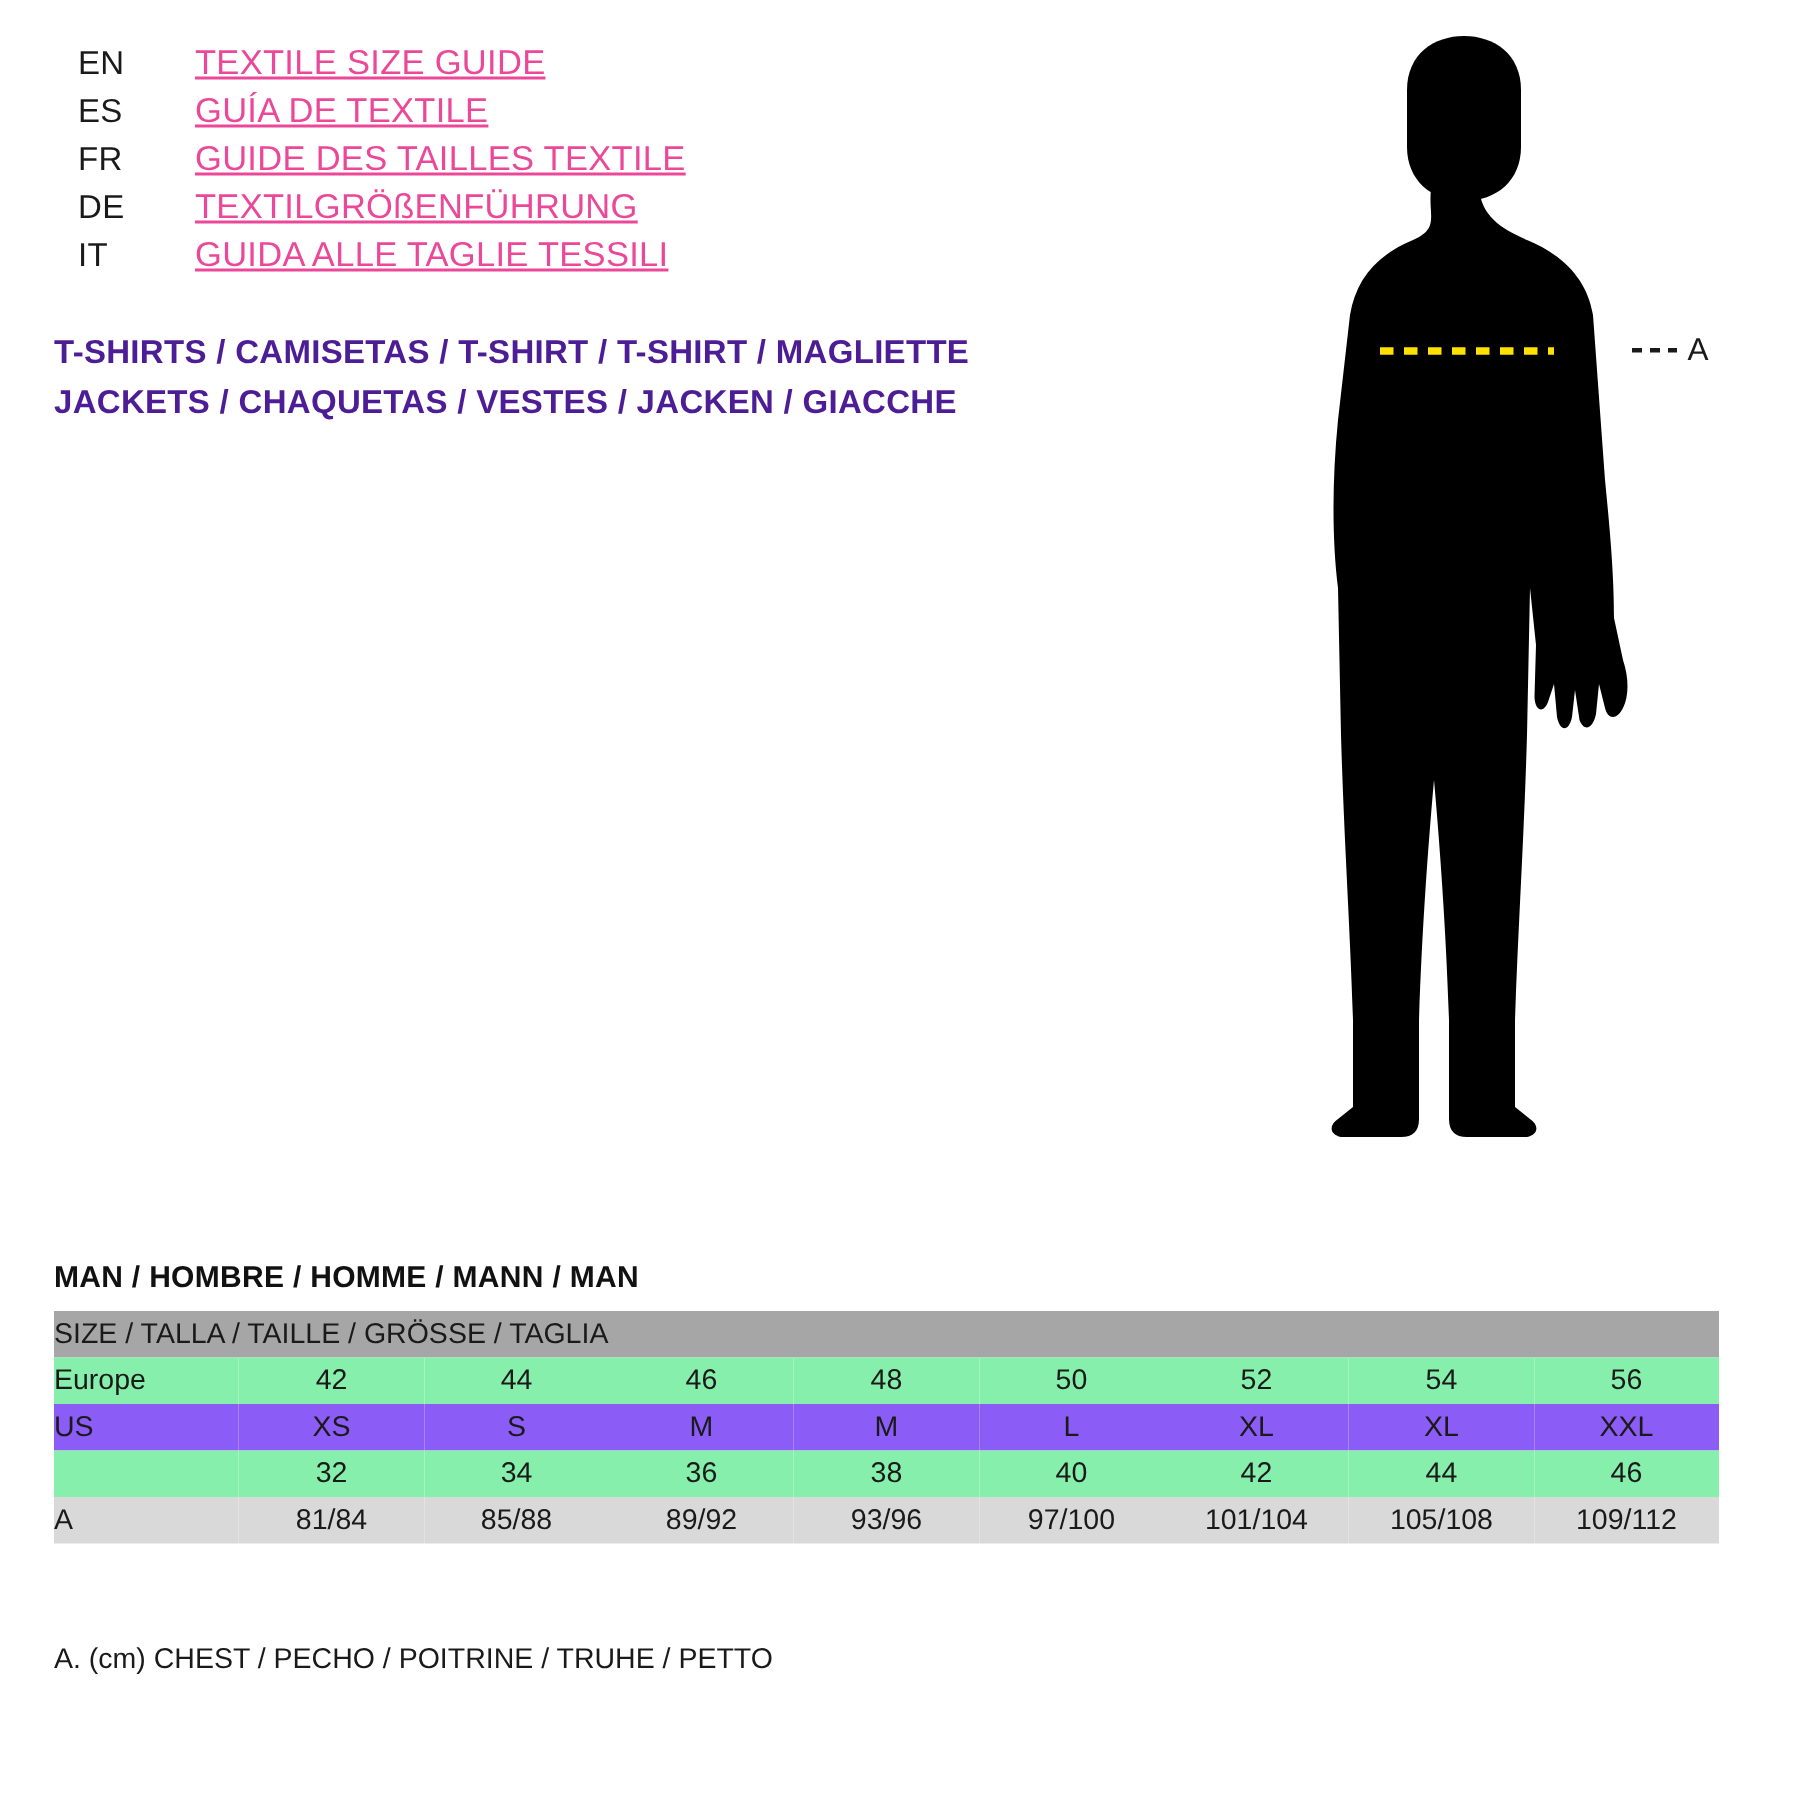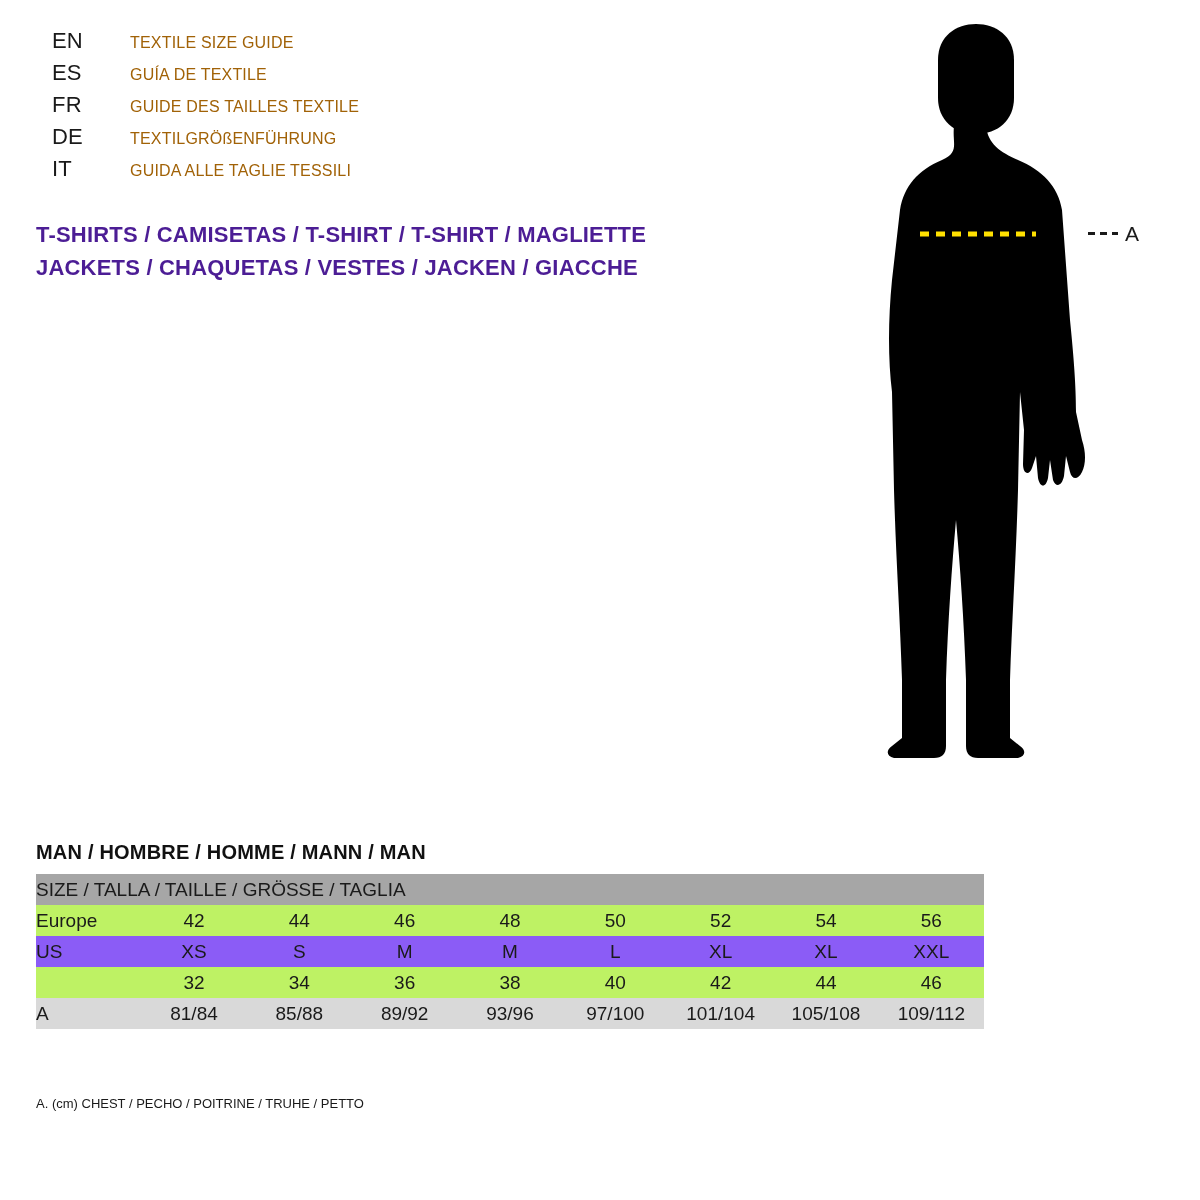--- a/index.html
+++ b/index.html
@@ -36,22 +36,23 @@
     letter-spacing: 0.2px;
     margin-left: 16px;
   }
   .lang-code {
     width: 78px;
     flex: 0 0 78px;
     font-size: 22px;
     color: #1a1a1a;
   }
   .lang-text {
-    font-size: 16px;
-    color: #a16207;
+    font-size: 23px;
+    color: #ec4899;
+    text-decoration: underline;
   }
 
   .category-block {
     position: absolute;
     left: 36px;
     top: 218px;
     width: 760px;
   }
   .category-line {
     font-size: 22px;
@@ -98,57 +99,57 @@
   }
   .table-title {
     font-size: 20px;
     font-weight: bold;
     letter-spacing: 0.2px;
     margin-bottom: 10px;
     color: #111111;
   }
   table.size-table {
     border-collapse: collapse;
-    width: 948px;
+    width: 1110px;
     table-layout: fixed;
   }
   table.size-table td {
     font-size: 19px;
     height: 31px;
     padding: 0;
     color: #1a1a1a;
   }
   .row-header td {
     background: #a6a6a6;
     font-size: 18px;
     padding-left: 8px;
     height: 30px;
   }
   .row-shade td {
     background: #8b5cf6;
   }
   .row-light td {
-    background: #bef264;
+    background: #86efac;
   }
   .row-shade2 td {
     background: #d9d9d9;
   }
   .label-cell {
     padding-left: 8px;
     text-align: left;
     width: 170px;
   }
   .val-cell {
     text-align: center;
   }
   .footnote {
     position: absolute;
     left: 36px;
     top: 1096px;
-    font-size: 13px;
+    font-size: 19px;
     color: #1a1a1a;
   }
 </style>
 </head>
 <body>
 
 <div class="page">
 
   <div class="lang-block">
     <div class="lang-row">

